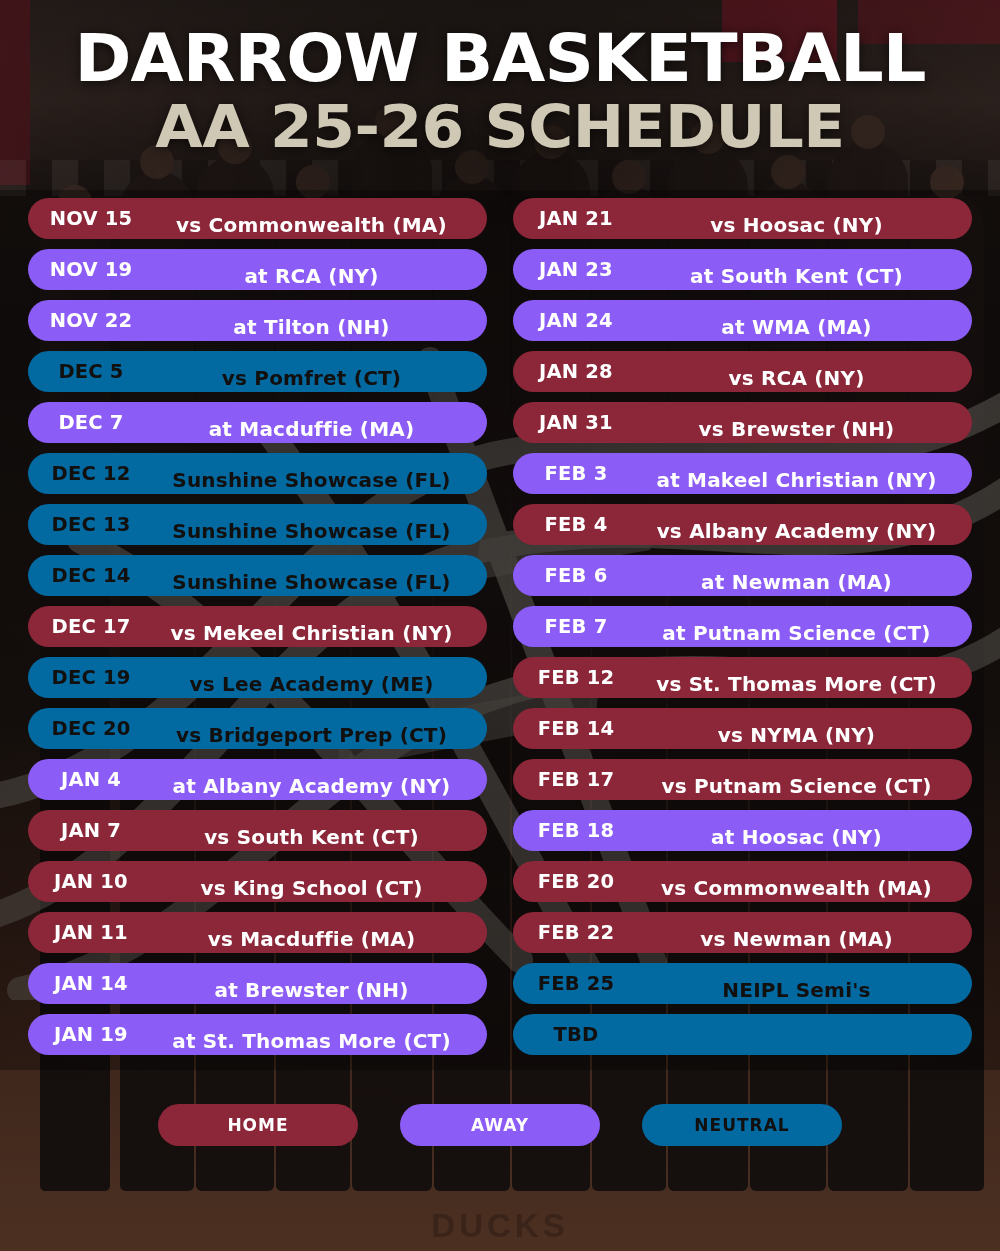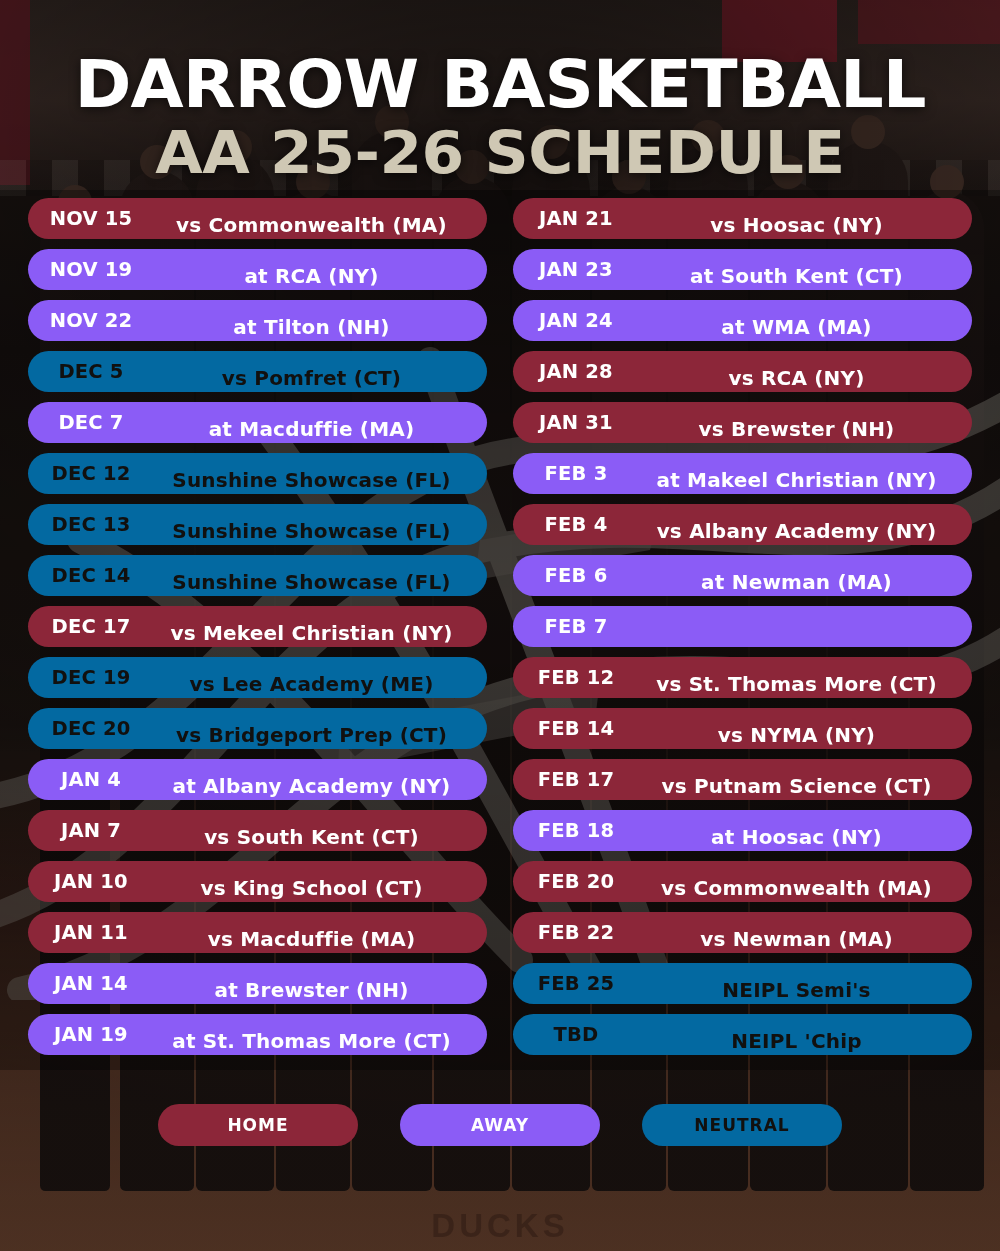--- a/index.html
+++ b/index.html
@@ -88,21 +88,21 @@
   }
   .overlay-dim {
     position: absolute; left: 0; top: 190px; width: 1000px; height: 880px;
     background: rgba(0,0,0,0.30);
   }
 
   
   .content { position: absolute; inset: 0; }
 
   .title-wrap {
-    position: absolute; left: 0; top: 52px; width: 1000px; text-align: center;
+    position: absolute; left: 0; top: 26px; width: 1000px; text-align: center;
   }
   .title1 {
     font-family: "DejaVu Sans", sans-serif;
     font-weight: bold;
     font-size: 66px;
     letter-spacing: -1px;
     color: #ffffff;
     line-height: 66px;
     transform: scaleX(1.04);
     text-shadow: 0 2px 10px rgba(0,0,0,0.6);
@@ -355,20 +355,21 @@
         <div class="game home">
             <span class="date">FEB 4</span>
             <span class="opp">vs Albany Academy (NY)</span>
           </div>
         <div class="game away">
             <span class="date">FEB 6</span>
             <span class="opp">at Newman (MA)</span>
           </div>
         <div class="game away">
             <span class="date">FEB 7</span>
+            <span class="opp">at Putnam Science (CT)</span>
           </div>
         <div class="game home">
             <span class="date">FEB 12</span>
             <span class="opp">vs St. Thomas More (CT)</span>
           </div>
         <div class="game home">
             <span class="date">FEB 14</span>
             <span class="opp">vs NYMA (NY)</span>
           </div>
         <div class="game home">
@@ -386,21 +387,20 @@
         <div class="game home">
             <span class="date">FEB 22</span>
             <span class="opp">vs Newman (MA)</span>
           </div>
         <div class="game neutral">
             <span class="date">FEB 25</span>
             <span class="opp">NEIPL Semi's</span>
           </div>
         <div class="game neutral">
             <span class="date">TBD</span>
-            <span class="opp">NEIPL 'Chip</span>
           </div>
       </div>
 
     </div>
 
     <div class="legend">
       <div class="legend-item home">HOME</div>
       <div class="legend-item away">AWAY</div>
       <div class="legend-item neutral">NEUTRAL</div>
     </div>

